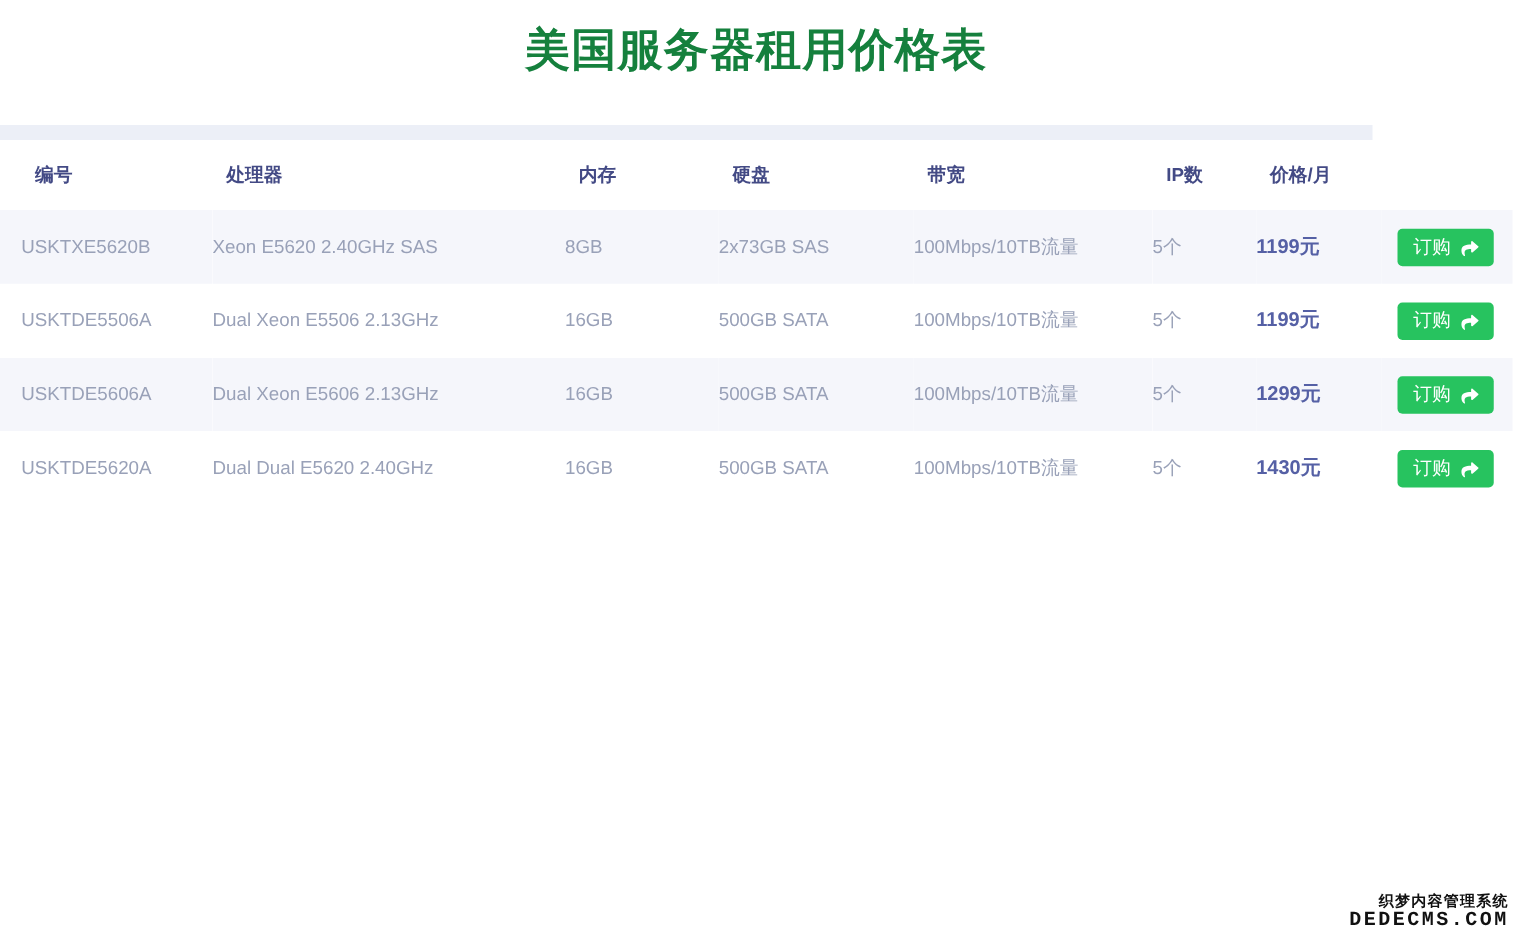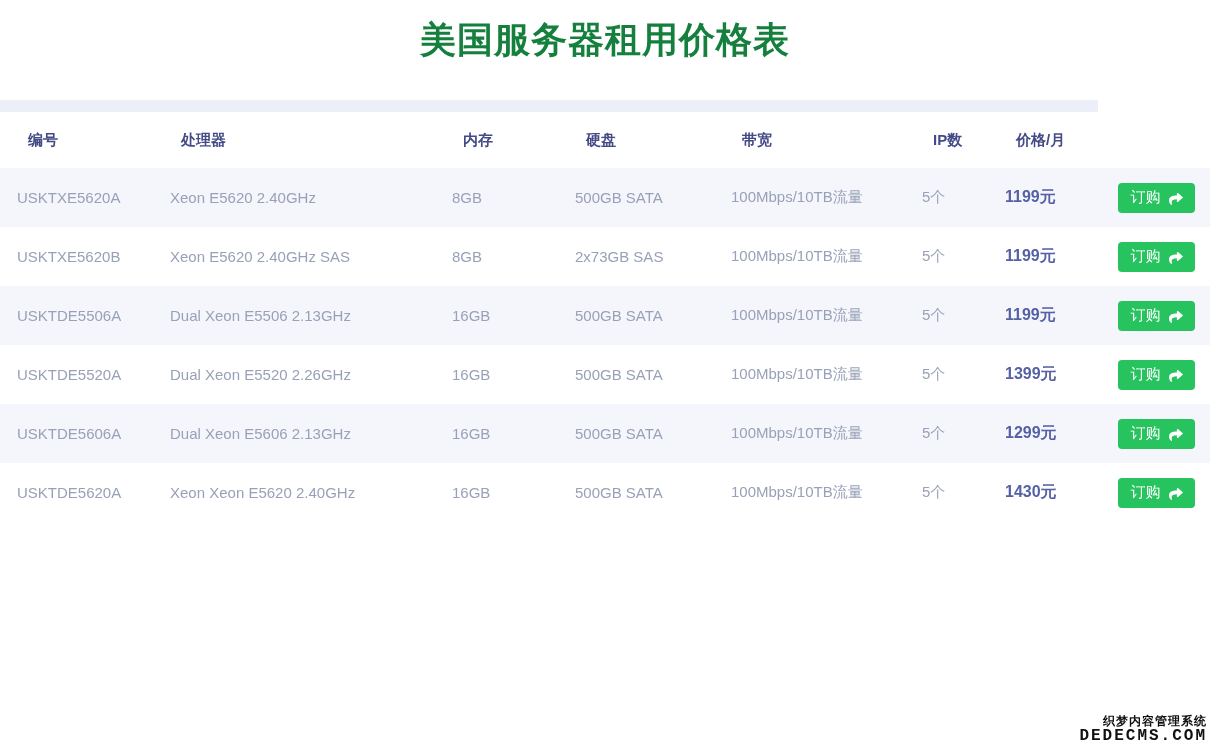--- a/index.html
+++ b/index.html
@@ -150,37 +150,20 @@
       <th>内存</th>
       <th>硬盘</th>
       <th>带宽</th>
       <th>IP数</th>
       <th>价格/月</th>
       <th></th>
     </tr>
   </thead>
   <tbody id="rows-body">
 
-  <tr>
-    <td class="cell-id">USKTXE5620A</td>
-    <td>Xeon E5620 2.40GHz</td>
-    <td>8GB</td>
-    <td>500GB SATA</td>
-    <td>100Mbps/10TB流量</td>
-    <td>5个</td>
-    <td class="cell-price">1199元</td>
-    <td class="cell-order">
-      <button class="order-btn">
-        <span>订购</span>
-        <svg viewBox="0 0 512 512" aria-hidden="true">
-          <path fill="#ffffff" d="M503.7 226.2l-176-151.1C312.3 61.8 288 72.6 288 93.3v72.7C127.4 167.9 0 200.1 0 352.3c0 61.5 39.6 122.3 83.4 154.1 13.7 9.9 33.1-2.5 28.1-18.6-45.4-145 21.5-183.5 176.5-185.7v79.1c0 20.7 24.3 31.5 39.7 18.2l176-151.1c11-9.5 11-26.7 0-36.1z"></path>
-        </svg>
-      </button>
-    </td>
-  </tr>
 
   <tr>
     <td class="cell-id">USKTXE5620B</td>
     <td>Xeon E5620 2.40GHz SAS</td>
     <td>8GB</td>
     <td>2x73GB SAS</td>
     <td>100Mbps/10TB流量</td>
     <td>5个</td>
     <td class="cell-price">1199元</td>
     <td class="cell-order">
@@ -204,37 +187,20 @@
     <td class="cell-order">
       <button class="order-btn">
         <span>订购</span>
         <svg viewBox="0 0 512 512" aria-hidden="true">
           <path fill="#ffffff" d="M503.7 226.2l-176-151.1C312.3 61.8 288 72.6 288 93.3v72.7C127.4 167.9 0 200.1 0 352.3c0 61.5 39.6 122.3 83.4 154.1 13.7 9.9 33.1-2.5 28.1-18.6-45.4-145 21.5-183.5 176.5-185.7v79.1c0 20.7 24.3 31.5 39.7 18.2l176-151.1c11-9.5 11-26.7 0-36.1z"></path>
         </svg>
       </button>
     </td>
   </tr>
 
-  <tr>
-    <td class="cell-id">USKTDE5520A</td>
-    <td>Dual Xeon E5520 2.26GHz</td>
-    <td>16GB</td>
-    <td>500GB SATA</td>
-    <td>100Mbps/10TB流量</td>
-    <td>5个</td>
-    <td class="cell-price">1399元</td>
-    <td class="cell-order">
-      <button class="order-btn">
-        <span>订购</span>
-        <svg viewBox="0 0 512 512" aria-hidden="true">
-          <path fill="#ffffff" d="M503.7 226.2l-176-151.1C312.3 61.8 288 72.6 288 93.3v72.7C127.4 167.9 0 200.1 0 352.3c0 61.5 39.6 122.3 83.4 154.1 13.7 9.9 33.1-2.5 28.1-18.6-45.4-145 21.5-183.5 176.5-185.7v79.1c0 20.7 24.3 31.5 39.7 18.2l176-151.1c11-9.5 11-26.7 0-36.1z"></path>
-        </svg>
-      </button>
-    </td>
-  </tr>
 
   <tr>
     <td class="cell-id">USKTDE5606A</td>
     <td>Dual Xeon E5606 2.13GHz</td>
     <td>16GB</td>
     <td>500GB SATA</td>
     <td>100Mbps/10TB流量</td>
     <td>5个</td>
     <td class="cell-price">1299元</td>
     <td class="cell-order">
@@ -243,21 +209,21 @@
         <svg viewBox="0 0 512 512" aria-hidden="true">
           <path fill="#ffffff" d="M503.7 226.2l-176-151.1C312.3 61.8 288 72.6 288 93.3v72.7C127.4 167.9 0 200.1 0 352.3c0 61.5 39.6 122.3 83.4 154.1 13.7 9.9 33.1-2.5 28.1-18.6-45.4-145 21.5-183.5 176.5-185.7v79.1c0 20.7 24.3 31.5 39.7 18.2l176-151.1c11-9.5 11-26.7 0-36.1z"></path>
         </svg>
       </button>
     </td>
   </tr>
 
 
   <tr>
     <td class="cell-id">USKTDE5620A</td>
-    <td>Xeon Xeon E5620 2.40GHz</td>
+    <td>Dual Dual E5620 2.40GHz</td>
     <td>16GB</td>
     <td>500GB SATA</td>
     <td>100Mbps/10TB流量</td>
     <td>5个</td>
     <td class="cell-price">1430元</td>
     <td class="cell-order">
       <button class="order-btn">
         <span>订购</span>
         <svg viewBox="0 0 512 512" aria-hidden="true">
           <path fill="#ffffff" d="M503.7 226.2l-176-151.1C312.3 61.8 288 72.6 288 93.3v72.7C127.4 167.9 0 200.1 0 352.3c0 61.5 39.6 122.3 83.4 154.1 13.7 9.9 33.1-2.5 28.1-18.6-45.4-145 21.5-183.5 176.5-185.7v79.1c0 20.7 24.3 31.5 39.7 18.2l176-151.1c11-9.5 11-26.7 0-36.1z"></path>

